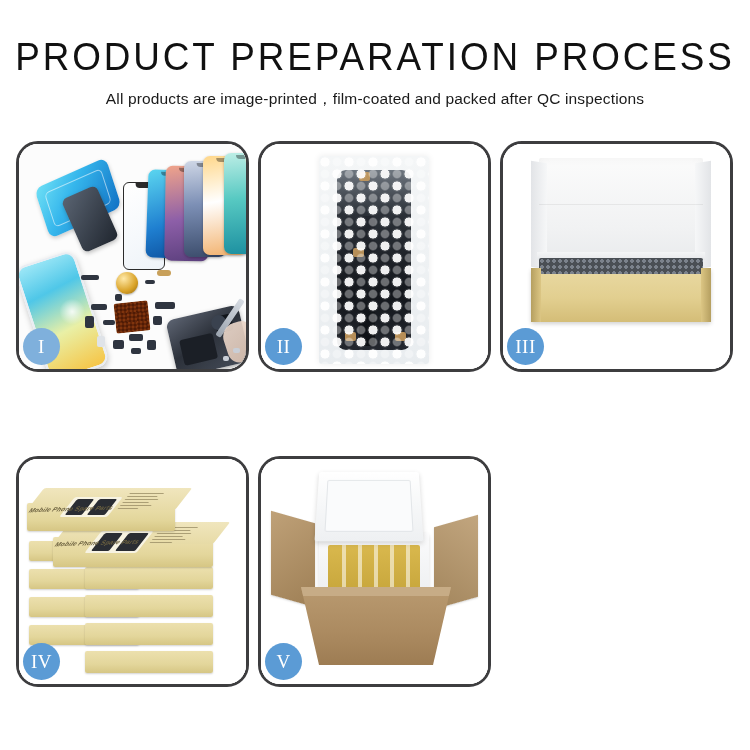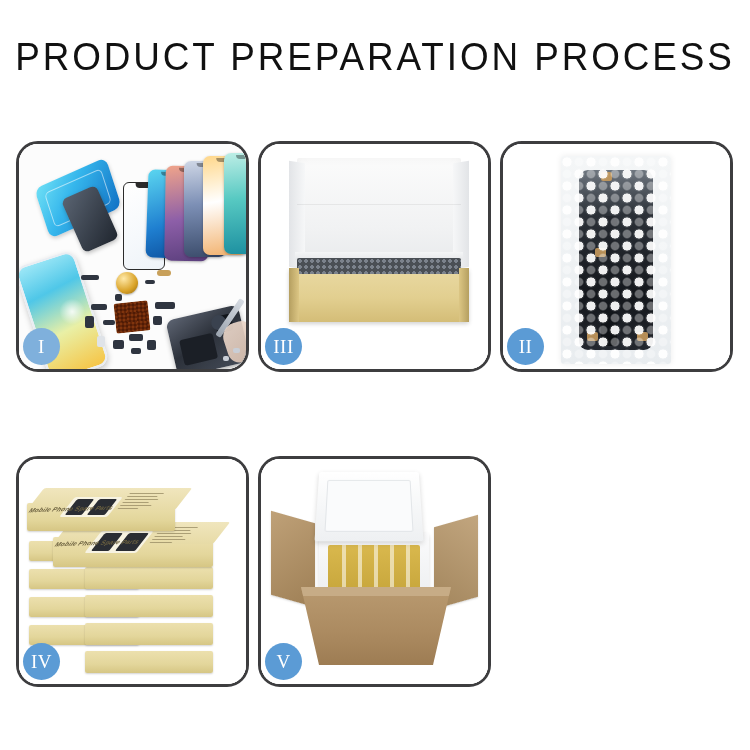--- a/index.html
+++ b/index.html
@@ -327,20 +327,21 @@
   }
   .c6-tab{position:absolute;background:rgba(130,106,74,.45);border-radius:1px;}
 </style>
 </head>
 <body>
 
 <div class="page">
 
   <div class="header">
     <div class="title">PRODUCT PREPARATION PROCESS</div>
+    <div class="subtitle">All products are image-printed，film-coated and packed after QC inspections</div>
   </div>
 
   <div class="grid">
 
     <div class="panel p1">
       <div class="panel-inner">
         <div class="scene1">
           <div class="flat-film"></div>
           <div class="dark-phone-sm"></div>
 
@@ -393,57 +394,57 @@
           <div class="bit" style="left:96px;top:150px;width:7px;height:7px;"></div>
           <div class="bit" style="left:214px;top:204px;width:7px;height:5px;background:#c9ced6;"></div>
           <div class="bit" style="left:204px;top:212px;width:6px;height:5px;background:#c9ced6;"></div>
         </div>
       </div>
       <div class="badge">I</div>
     </div>
 
     <div class="panel">
       <div class="panel-inner">
+        <div class="scene2">
+          <div class="bubble-pack">
+            <div class="inner-screen"></div>
+            <div class="strip"></div>
+            <div class="tape" style="left:40px;top:16px;"></div>
+            <div class="tape" style="left:34px;top:92px;"></div>
+            <div class="tape" style="left:26px;top:176px;"></div>
+            <div class="tape" style="left:76px;top:176px;"></div>
+            <div class="bubbles"></div>
+            <div class="bubbles2"></div>
+          </div>
+        </div>
+      </div>
+      <div class="badge">II</div>
+    </div>
+
+    <div class="panel">
+      <div class="panel-inner">
         <div class="scene3">
           <div class="foam-lid">
             <div class="fold-l"></div>
               <div class="fold-r"></div>
               <div class="crease"></div>
           </div>
           <div class="box3">
             <div class="rim-foam"></div>
             <div class="rim"></div>
             <div class="edge-l"></div>
               <div class="edge-r"></div>
           </div>
         </div>
       </div>
       <div class="badge">III</div>
     </div>
 
     <div class="panel">
       <div class="panel-inner">
-        <div class="scene2">
-          <div class="bubble-pack">
-            <div class="inner-screen"></div>
-            <div class="strip"></div>
-            <div class="tape" style="left:40px;top:16px;"></div>
-            <div class="tape" style="left:34px;top:92px;"></div>
-            <div class="tape" style="left:26px;top:176px;"></div>
-            <div class="tape" style="left:76px;top:176px;"></div>
-            <div class="bubbles"></div>
-            <div class="bubbles2"></div>
-          </div>
-        </div>
-      </div>
-      <div class="badge">II</div>
-    </div>
-
-    <div class="panel">
-      <div class="panel-inner">
         <div class="scene4">
           <div class="stack">
 
             <div class="sbox" style="left:6px;top:150px;width:110px;height:20px;"></div>
             <div class="sbox" style="left:6px;top:122px;width:110px;height:20px;"></div>
             <div class="sbox" style="left:6px;top:94px;width:110px;height:20px;"></div>
             <div class="sbox" style="left:6px;top:66px;width:110px;height:20px;"></div>
 
             <div class="sbox" style="left:62px;top:176px;width:128px;height:22px;"></div>
             <div class="sbox" style="left:62px;top:148px;width:128px;height:22px;"></div>

